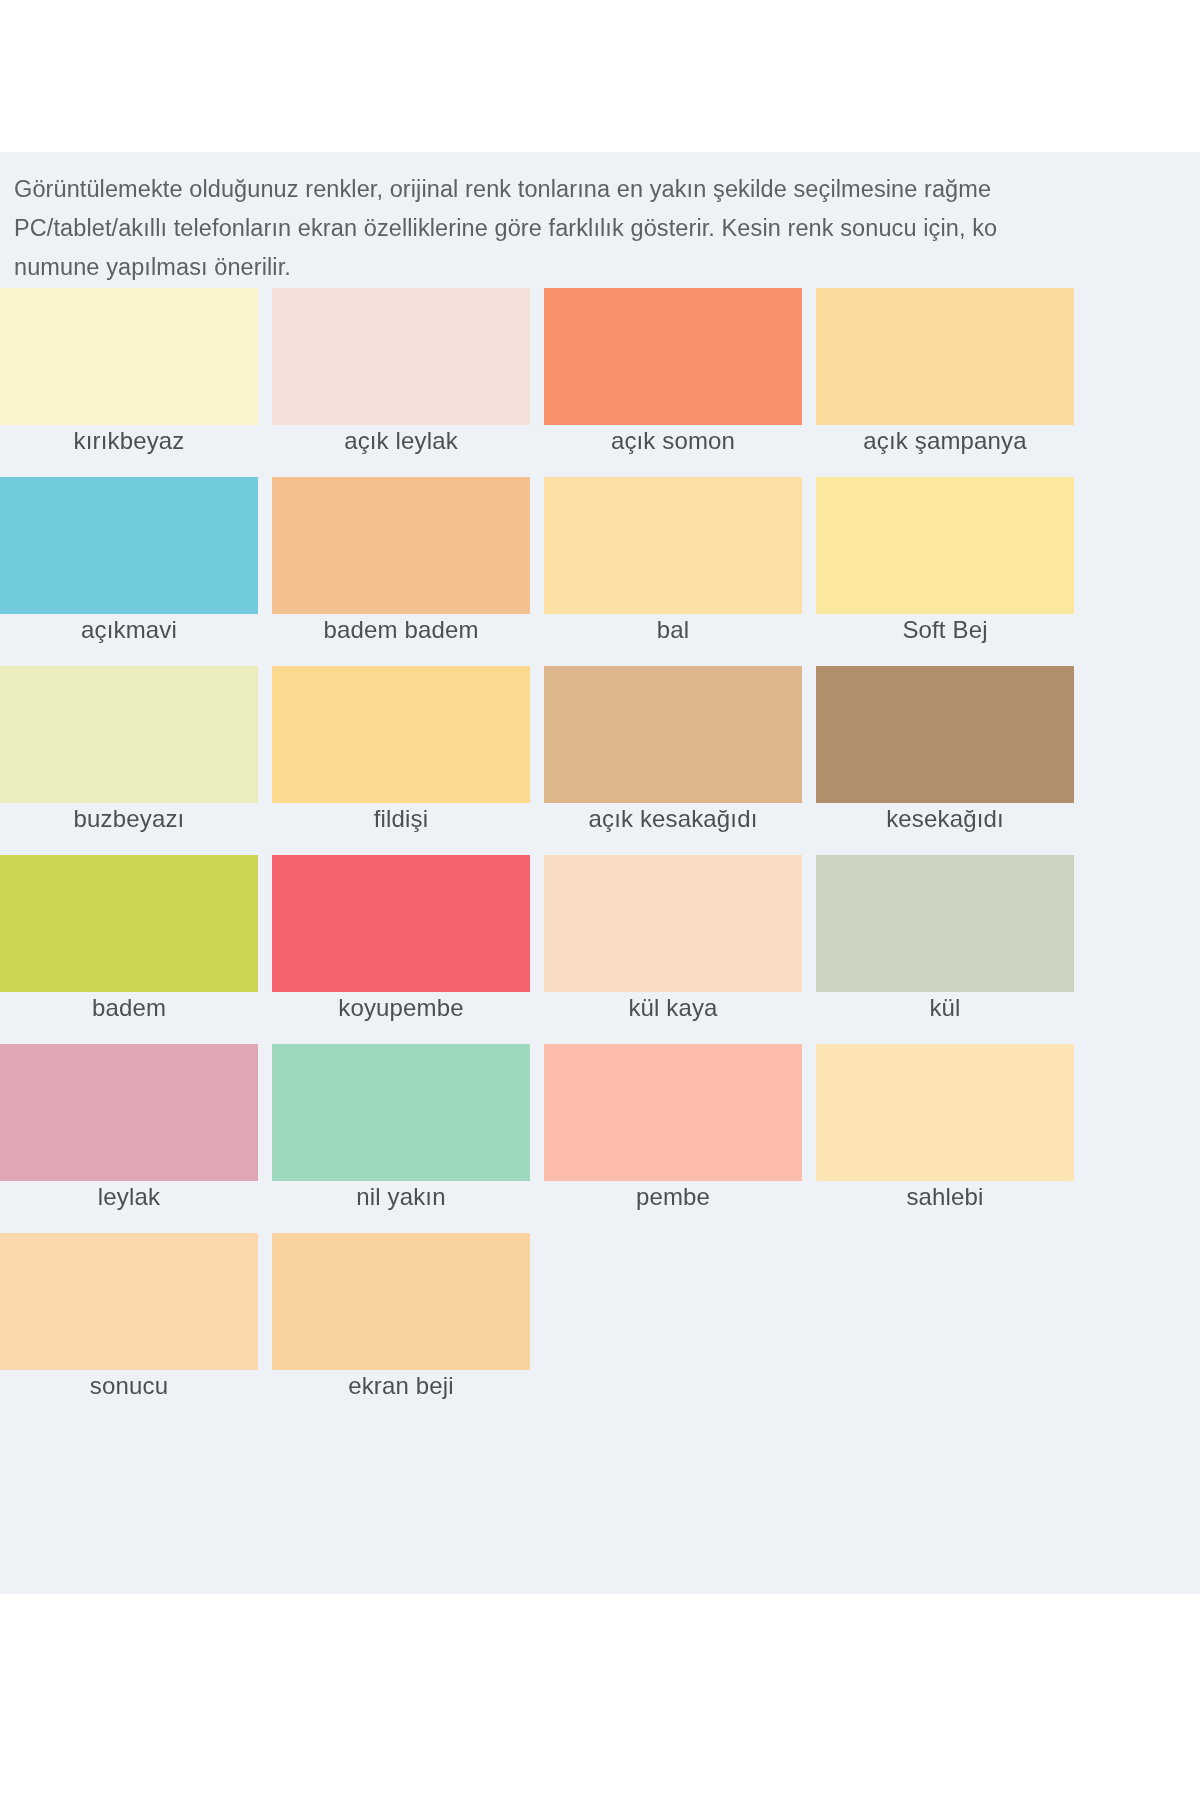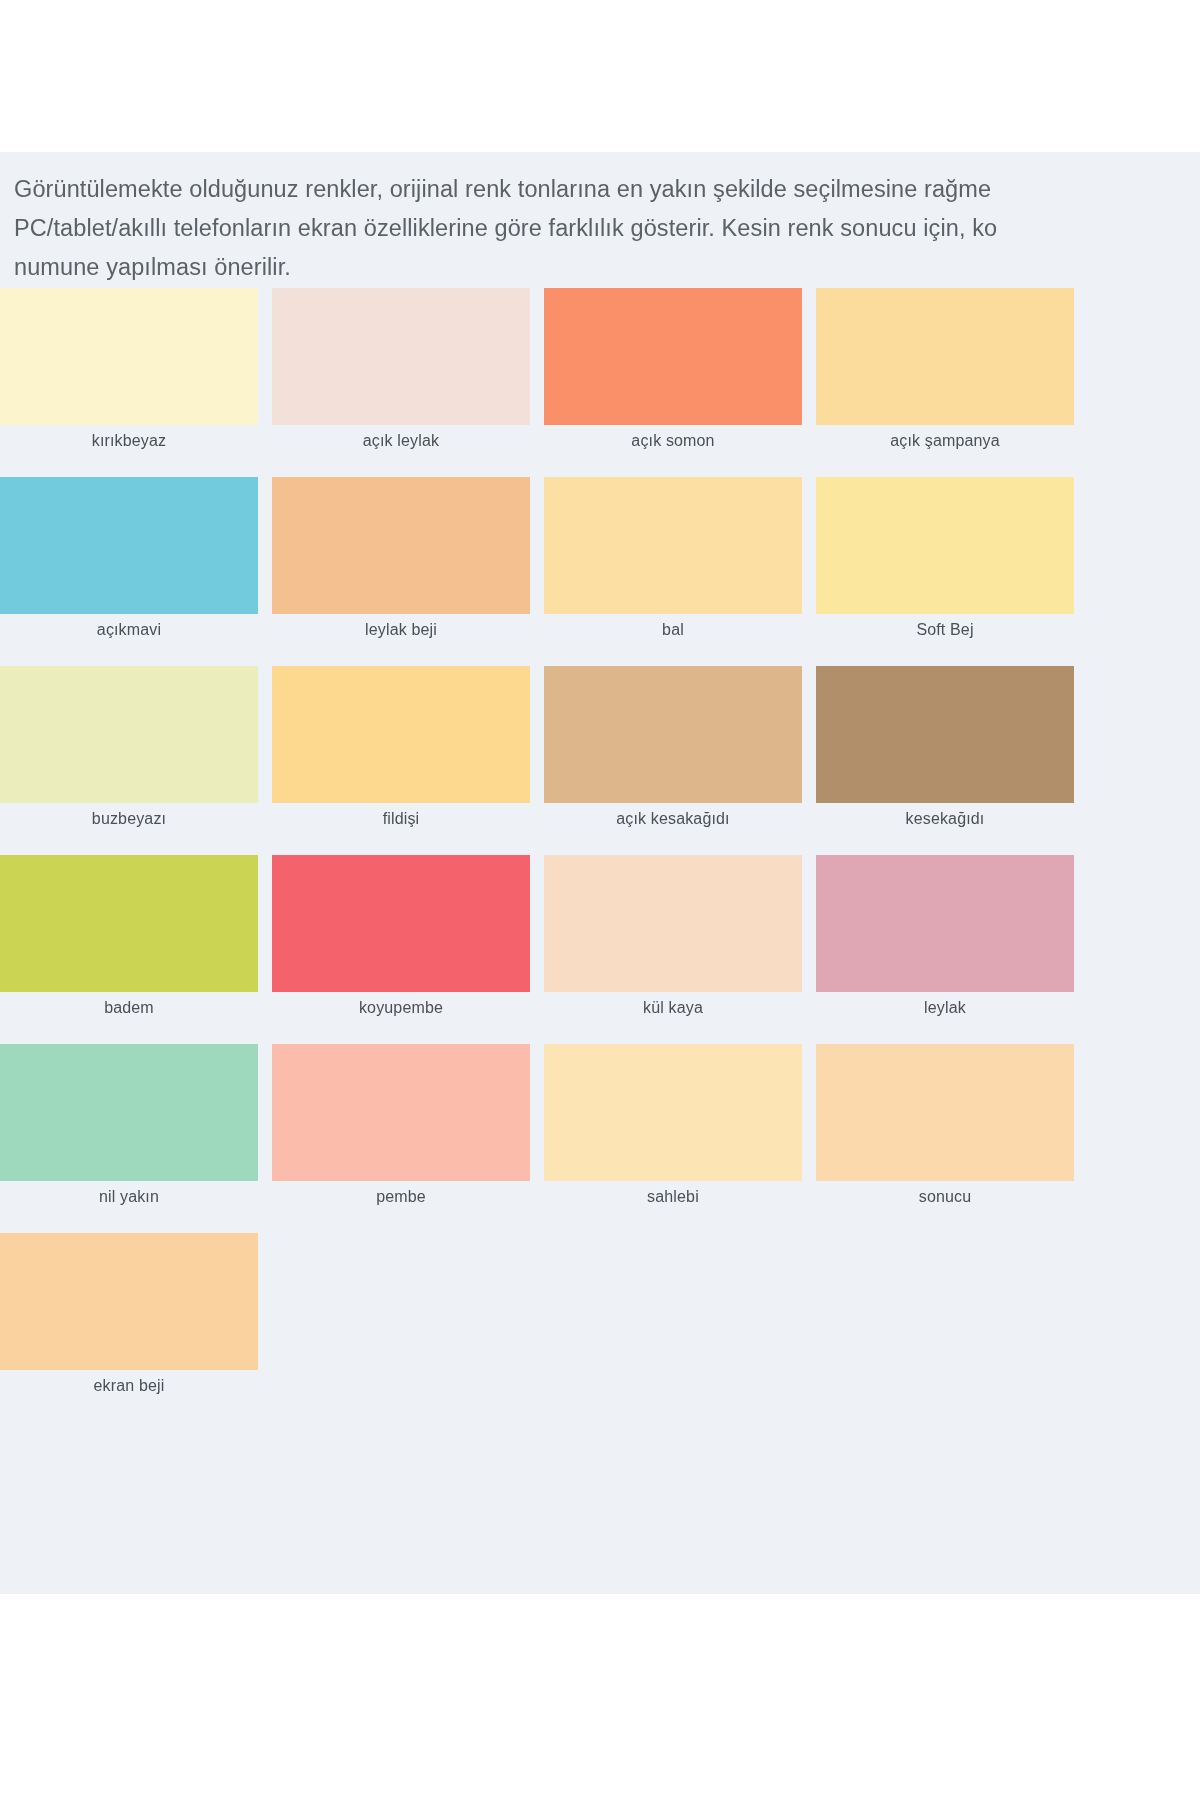--- a/index.html
+++ b/index.html
@@ -69,21 +69,21 @@
     height: 137px;
     display: block;
   }
 
   .cap {
     position: absolute;
     left: 0;
     top: 141px;
     width: 258px;
     text-align: center;
-    font-size: 16px;
+    font-size: 24px;
     line-height: 24px;
     color: #4a5055;
     font-family: "Liberation Sans", sans-serif;
     letter-spacing: 0.15px;
   }
 </style>
 </head>
 <body>
 
 <div id="page">
@@ -110,21 +110,21 @@
         <div class="cell">
           <div class="swatch" style="background: rgb(251, 220, 157);"></div>
           <div class="cap">açık şampanya</div>
         </div>
         <div class="cell">
           <div class="swatch" style="background: rgb(114, 203, 221);"></div>
           <div class="cap">açıkmavi</div>
         </div>
         <div class="cell">
           <div class="swatch" style="background: rgb(245, 192, 143);"></div>
-          <div class="cap">leylak beji</div>
+          <div class="cap">badem badem</div>
         </div>
         <div class="cell">
           <div class="swatch" style="background: rgb(251, 223, 163);"></div>
           <div class="cap">bal</div>
         </div>
         <div class="cell">
           <div class="swatch" style="background: rgb(251, 231, 157);"></div>
           <div class="cap">Soft Bej</div>
         </div>
         <div class="cell">
@@ -149,20 +149,24 @@
         </div>
         <div class="cell">
           <div class="swatch" style="background: rgb(244, 99, 108);"></div>
           <div class="cap">koyupembe</div>
         </div>
         <div class="cell">
           <div class="swatch" style="background: rgb(248, 220, 195);"></div>
           <div class="cap">kül kaya</div>
         </div>
         <div class="cell">
+          <div class="swatch" style="background: rgb(204, 212, 191);"></div>
+          <div class="cap">kül</div>
+        </div>
+        <div class="cell">
           <div class="swatch" style="background: rgb(223, 167, 179);"></div>
           <div class="cap">leylak</div>
         </div>
         <div class="cell">
           <div class="swatch" style="background: rgb(159, 217, 189);"></div>
           <div class="cap">nil yakın</div>
         </div>
         <div class="cell">
           <div class="swatch" style="background: rgb(251, 188, 172);"></div>
           <div class="cap">pembe</div>

